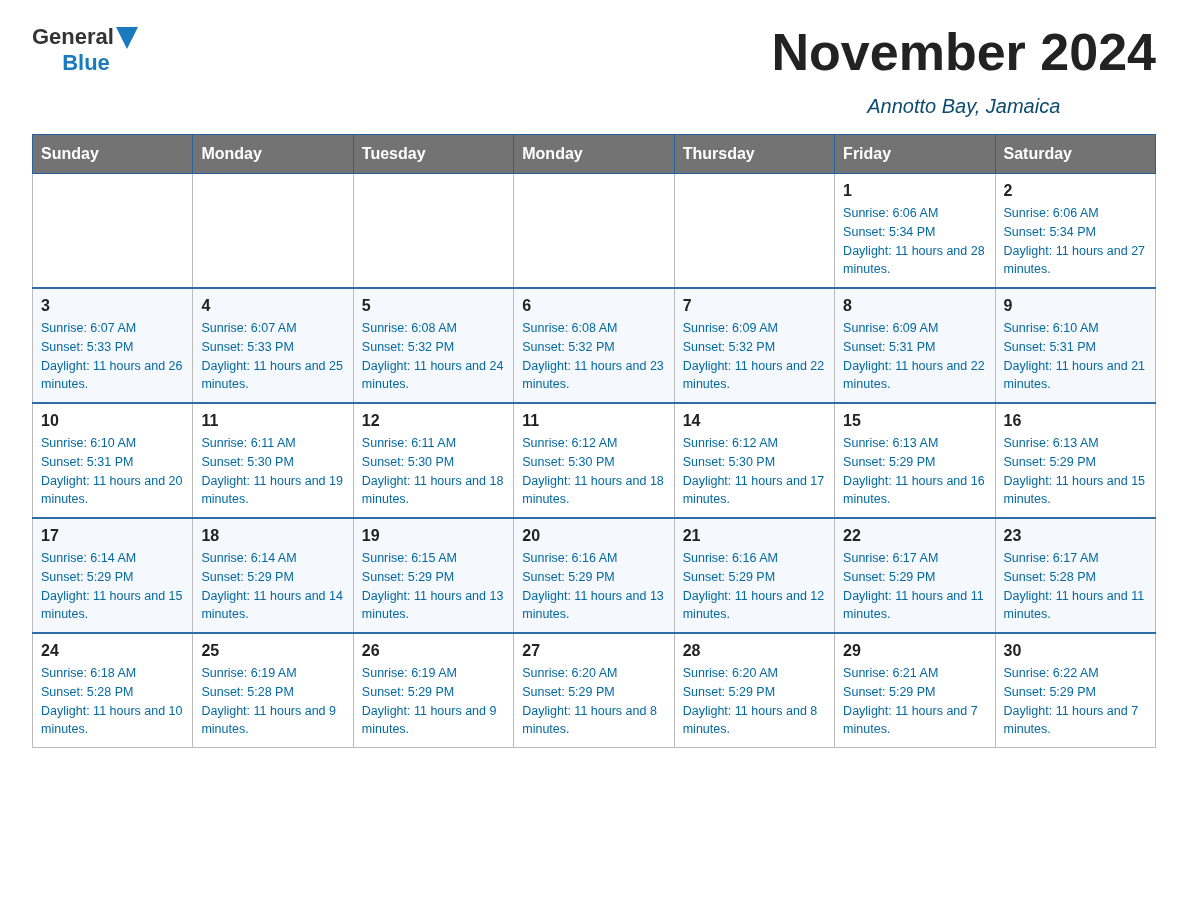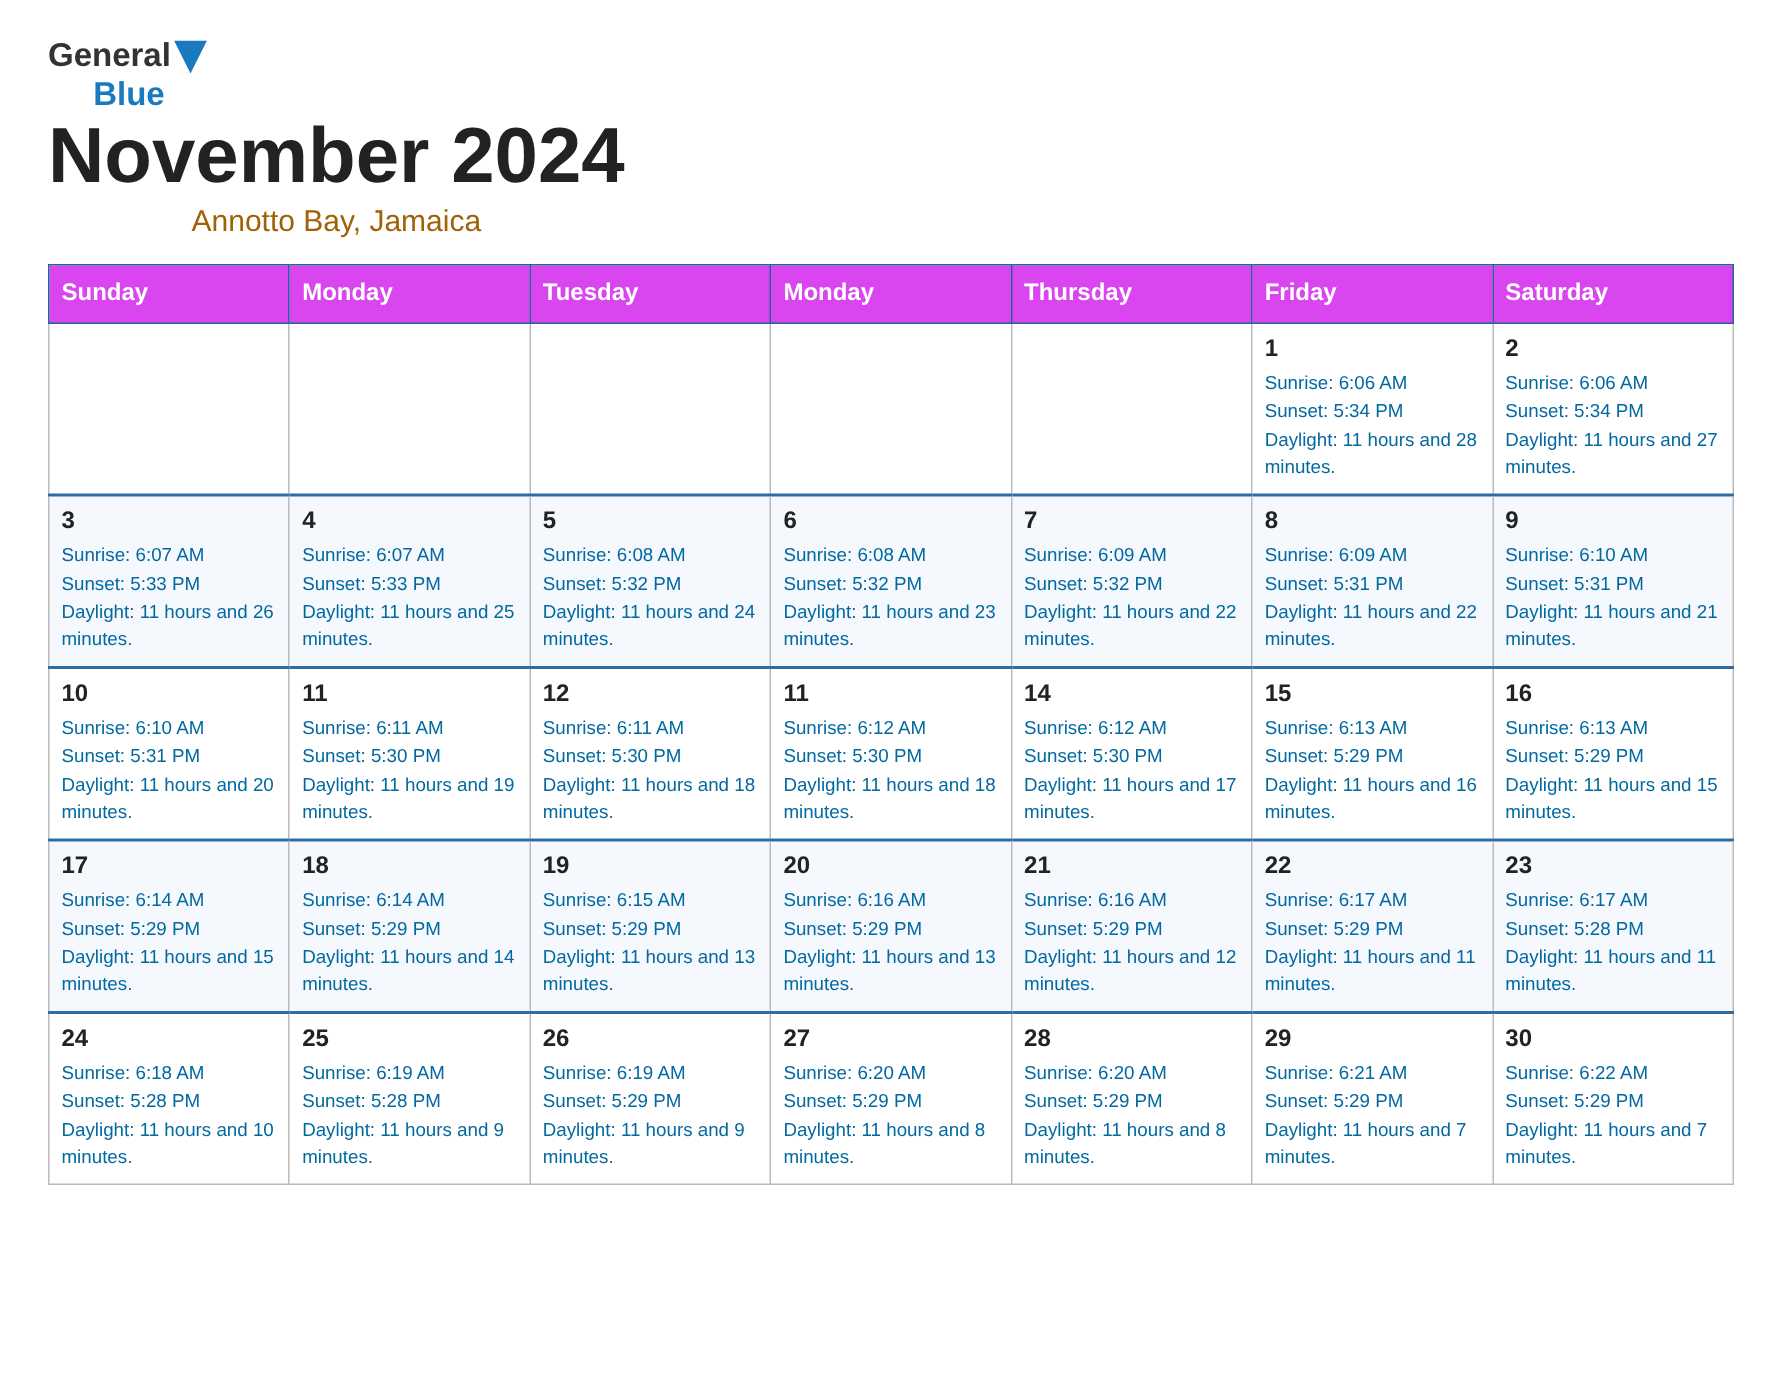--- a/index.html
+++ b/index.html
@@ -8,21 +8,20 @@
       background: #fff;
       padding: 24px 32px;
       width: 1188px;
       min-height: 918px;
     }
     .header-row {
       display: flex;
       justify-content: space-between;
       align-items: flex-start;
       margin-bottom: 16px;
-      flex-direction: column;
     }
     .logo-text-general {
       font-size: 22px;
       font-weight: bold;
       color: #333;
     }
     .logo-text-blue {
       font-size: 22px;
       font-weight: bold;
       color: #1a7abf;
@@ -45,30 +44,31 @@
       text-align: center;
     }
     .page-title {
       font-size: 52px;
       font-weight: bold;
       color: #222;
       line-height: 1.1;
     }
     .subtitle {
       font-size: 20px;
-      color: #a16207;
-      margin-top: 4px;
+      color: #0c4a6e;
+      margin-top: 14px;
+      font-style: italic;
     }
     .calendar {
       width: 100%;
       border-collapse: collapse;
       border: 1px solid #aaa;
     }
     .calendar th {
-      background-color: #d946ef;
+      background-color: #737373;
       color: #fff;
       font-size: 16px;
       font-weight: bold;
       padding: 10px 8px;
       text-align: left;
       border: 1px solid #2563a0;
     }
     .calendar td {
       vertical-align: top;
       padding: 8px;

